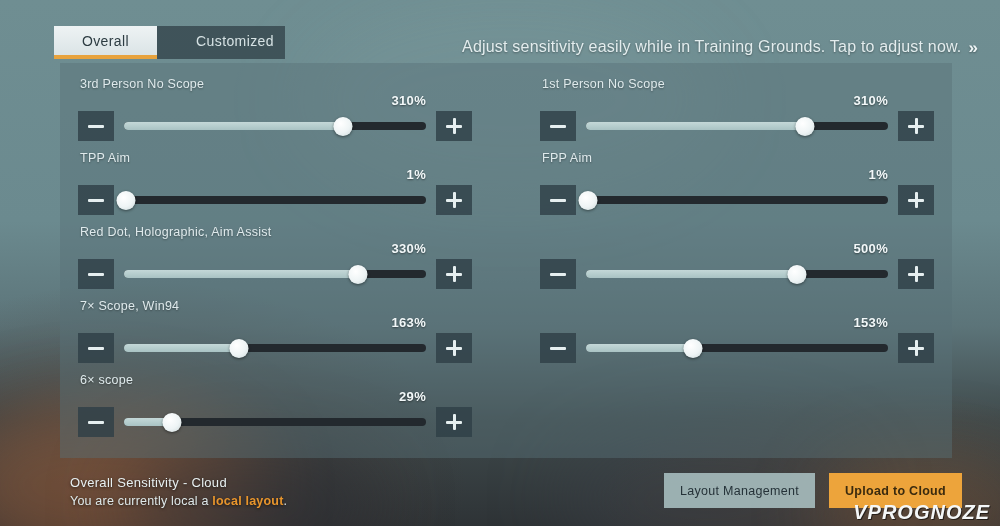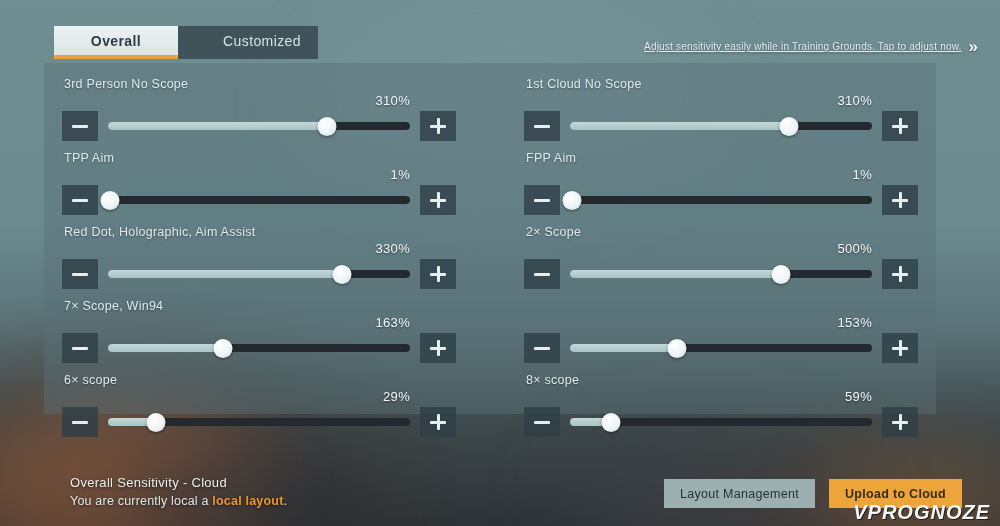--- a/index.html
+++ b/index.html
@@ -41,64 +41,63 @@
     height: 33px;
     display: flex;
     align-items: center;
     justify-content: center;
     font-size: 14px;
     letter-spacing: 0.4px;
     cursor: pointer;
     user-select: none;
   }
   .tab-overall {
-    width: 124px;
+    width: 103px;
     background: linear-gradient(180deg, #eef3f4 0%, #dbe4e6 100%);
     color: #2d3c42;
     border-bottom: 4px solid #e8a33d;
-    font-weight: bold;
+    font-weight: normal;
   }
   .tab-customized {
-    width: 140px;
+    width: 128px;
     background: rgba(56,73,80,0.86);
     color: #d6e2e4;
     border-bottom: 4px solid rgba(56,73,80,0.0);
     padding-left: 28px;
   }
 
   
   #header-hint {
     position: absolute;
     right: 22px; top: 38px;
     display: flex;
     align-items: center;
     gap: 7px;
     z-index: 6;
     cursor: pointer;
   }
   #header-hint .hint-text {
-    font-size: 10px;
+    font-size: 16px;
     color: #e3edee;
     letter-spacing: 0.2px;
     text-shadow: 0 1px 2px rgba(0,0,0,0.35);
-    text-decoration: underline;
   }
   #header-hint .chev {
     color: #eef5f6;
     font-size: 17px;
     line-height: 1;
     font-weight: bold;
     text-shadow: 0 1px 2px rgba(0,0,0,0.35);
   }
 
   
   #panel {
     position: absolute;
-    left: 44px; top: 63px;
-    width: 892px; height: 351px;
+    left: 60px; top: 63px;
+    width: 892px; height: 395px;
     background: rgba(88,112,119,0.45);
     z-index: 4;
   }
 
   #grid {
     position: absolute;
     inset: 0;
     padding: 14px 18px 0 18px;
     display: grid;
     grid-template-columns: 1fr 1fr;
@@ -117,21 +116,21 @@
     text-shadow: 0 1px 2px rgba(0,0,0,0.35);
     padding-left: 2px;
     height: 16px;
   }
 
   .row-value {
     position: absolute;
     right: 46px;
     top: 16px;
     font-size: 13px;
-    font-weight: normal;
+    font-weight: bold;
     color: #f2f8f9;
     letter-spacing: 0.3px;
     text-shadow: 0 1px 2px rgba(0,0,0,0.45);
     text-align: right;
   }
 
   .row-controls {
     position: absolute;
     left: 0; right: 0; top: 34px;
     display: flex;
@@ -215,21 +214,21 @@
   #footer-left .f-sub .hl { color: #e8952c; font-weight: bold; }
 
   #footer-right {
     position: absolute;
     right: 38px; bottom: 18px;
     display: flex;
     gap: 14px;
     z-index: 6;
   }
   .f-btn {
-    height: 29px;
+    height: 35px;
     padding: 0 16px;
     display: flex;
     align-items: center;
     justify-content: flex-end;
     font-size: 12.5px;
     letter-spacing: 0.3px;
     cursor: pointer;
     user-select: none;
   }
   .btn-layout {
@@ -295,21 +294,21 @@
               <div class="track-fill" style="width: 72.5%;"></div>
               <div class="knob" style="left: 72.5%;"></div>
             </div>
             <div class="step-btn step-plus">
               <span class="bar-h"></span>
               <span class="bar-v"></span>
             </div>
           </div>
         </div>
         <div class="row">
-          <div class="row-label">1st Cloud No Scope</div>
+          <div class="row-label">1st Person No Scope</div>
           <div class="row-value">310%</div>
           <div class="row-controls">
             <div class="step-btn">
               <span class="bar-h"></span>
             </div>
             <div class="track-wrap">
               <div class="track"></div>
               <div class="track-fill" style="width: 72.5%;"></div>
               <div class="knob" style="left: 72.5%;"></div>
             </div>
@@ -367,21 +366,20 @@
               <div class="track-fill" style="width: 77.5%;"></div>
               <div class="knob" style="left: 77.5%;"></div>
             </div>
             <div class="step-btn step-plus">
               <span class="bar-h"></span>
               <span class="bar-v"></span>
             </div>
           </div>
         </div>
         <div class="row">
-          <div class="row-label">2× Scope</div>
           <div class="row-value">500%</div>
           <div class="row-controls">
             <div class="step-btn">
               <span class="bar-h"></span>
             </div>
             <div class="track-wrap">
               <div class="track"></div>
               <div class="track-fill" style="width: 70%;"></div>
               <div class="knob" style="left: 70%;"></div>
             </div>
@@ -430,38 +428,20 @@
           <div class="row-label">6× scope</div>
           <div class="row-value">29%</div>
           <div class="row-controls">
             <div class="step-btn">
               <span class="bar-h"></span>
             </div>
             <div class="track-wrap">
               <div class="track"></div>
               <div class="track-fill" style="width: 16%;"></div>
               <div class="knob" style="left: 16%;"></div>
-            </div>
-            <div class="step-btn step-plus">
-              <span class="bar-h"></span>
-              <span class="bar-v"></span>
-            </div>
-          </div>
-        </div>
-        <div class="row">
-          <div class="row-label">8× scope</div>
-          <div class="row-value">59%</div>
-          <div class="row-controls">
-            <div class="step-btn">
-              <span class="bar-h"></span>
-            </div>
-            <div class="track-wrap">
-              <div class="track"></div>
-              <div class="track-fill" style="width: 13.5%;"></div>
-              <div class="knob" style="left: 13.5%;"></div>
             </div>
             <div class="step-btn step-plus">
               <span class="bar-h"></span>
               <span class="bar-v"></span>
             </div>
           </div>
         </div>
       </div>
   </div>
 

